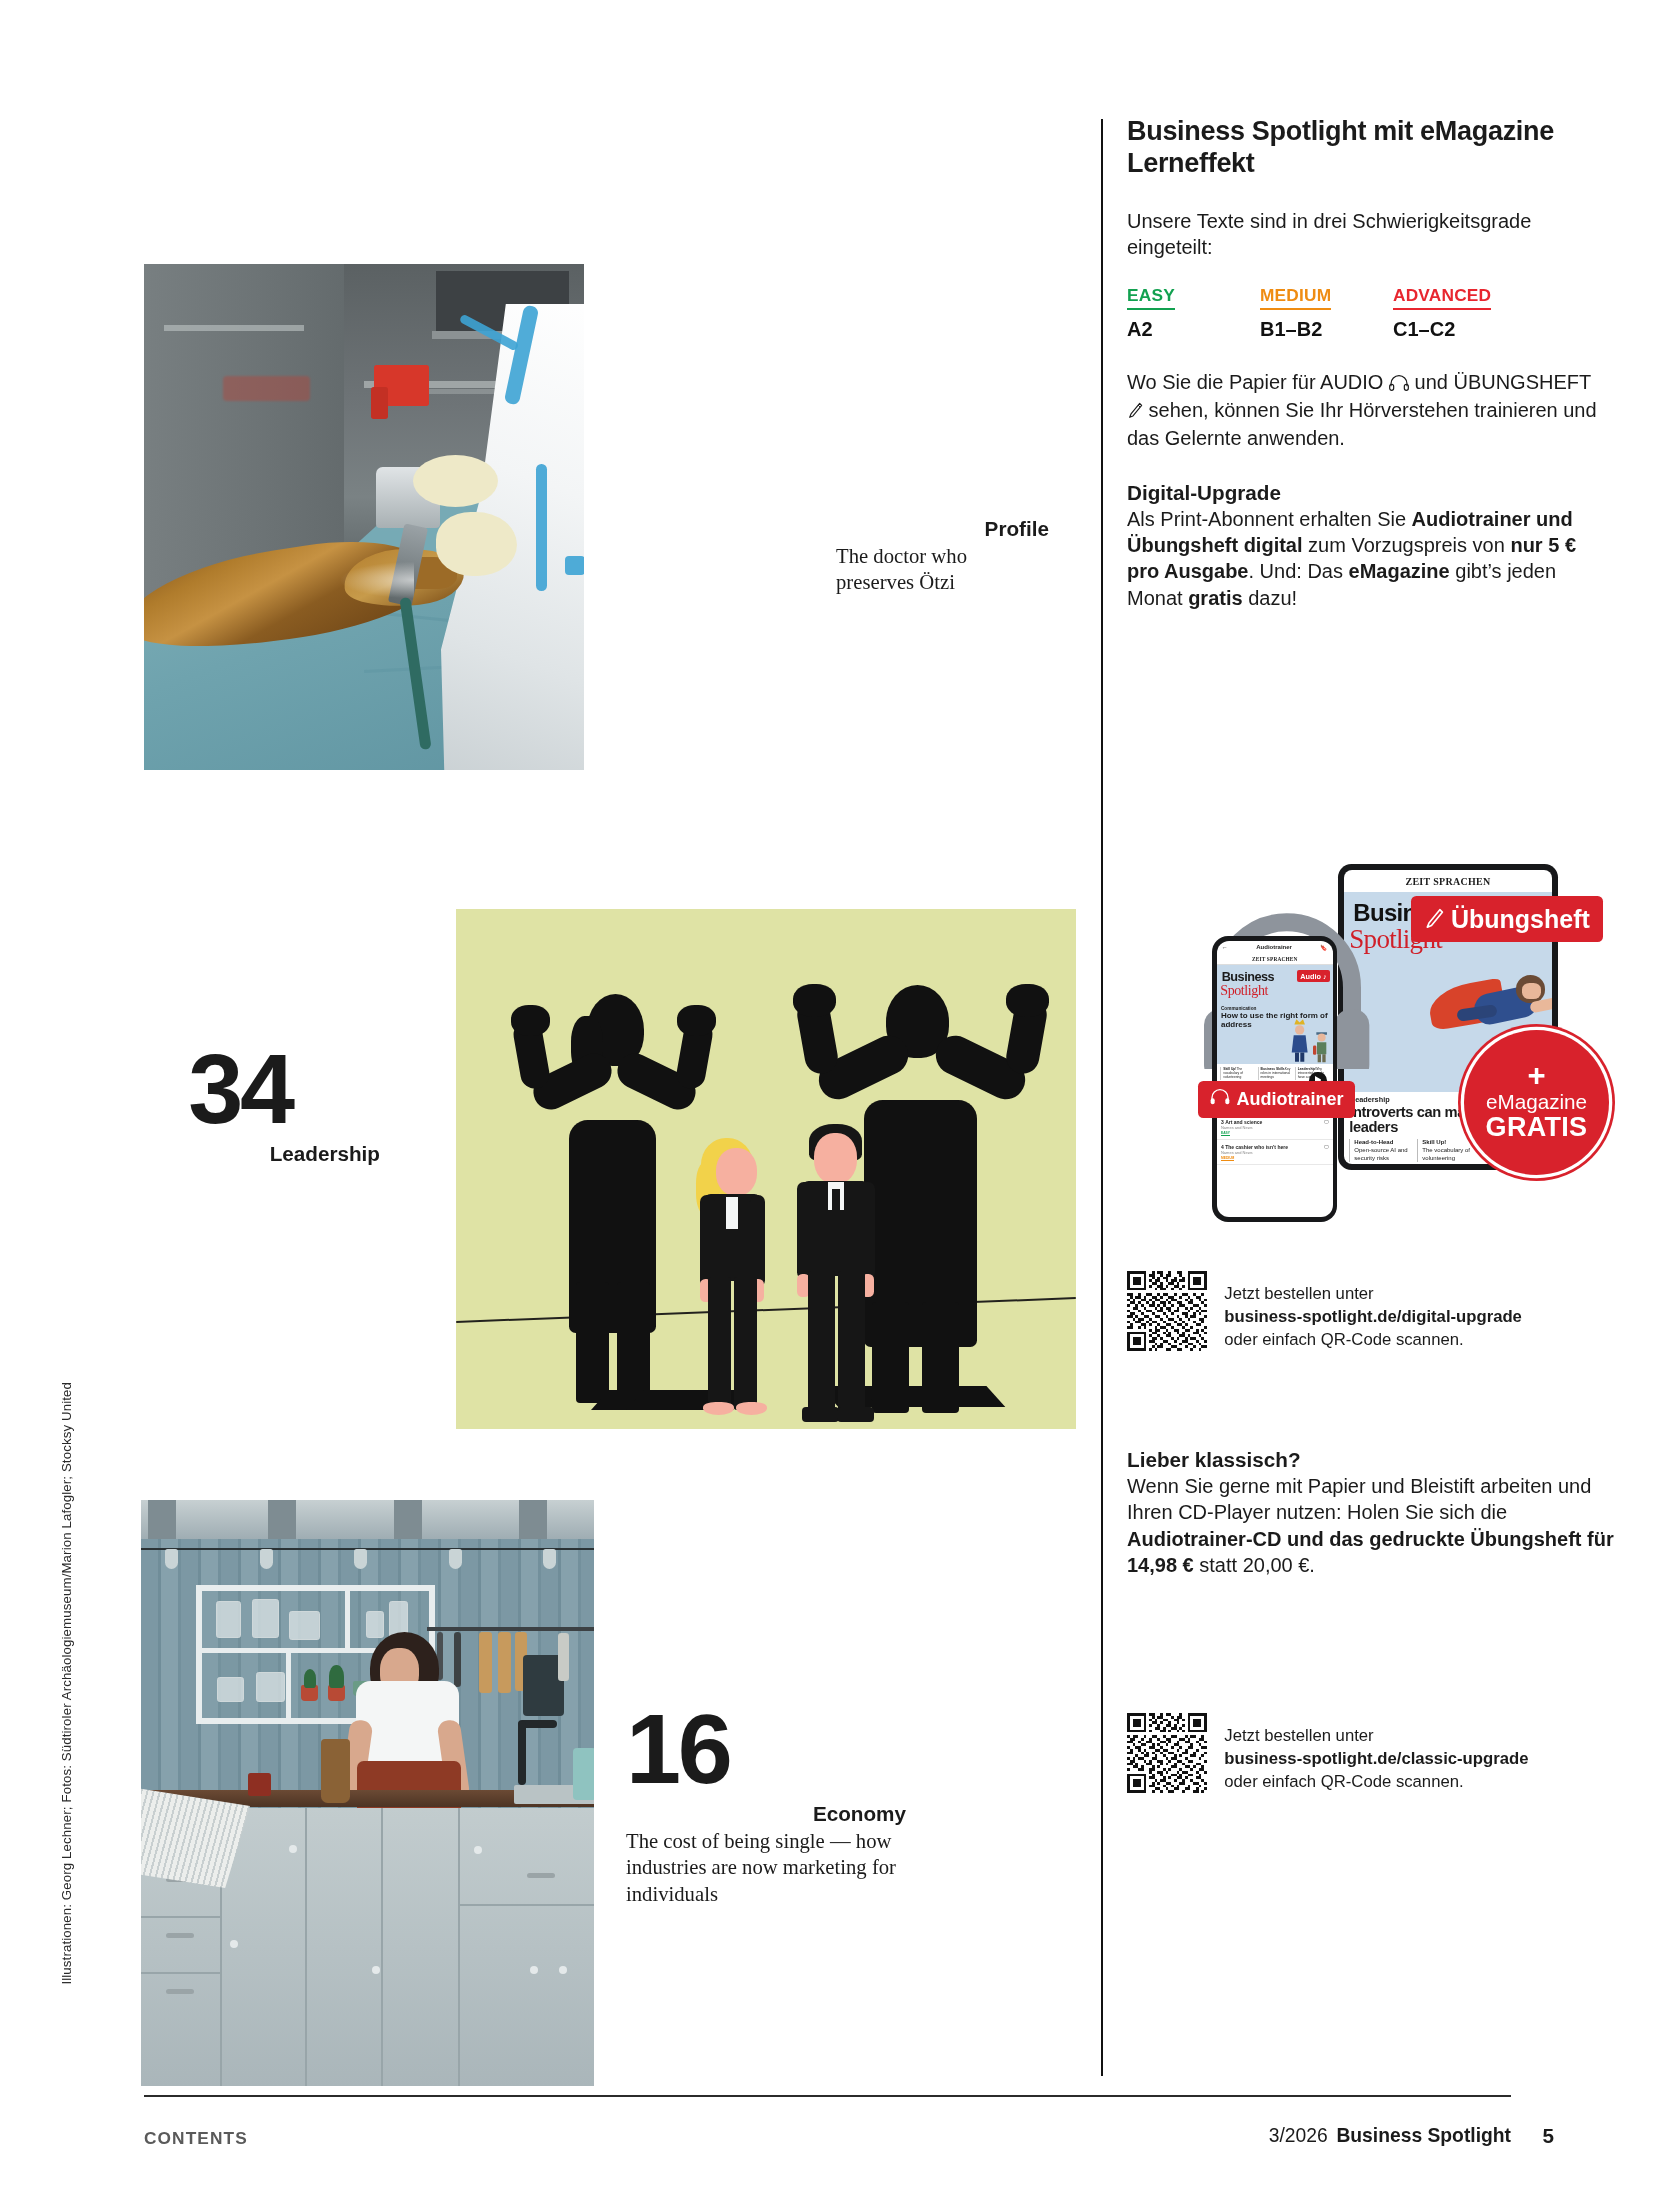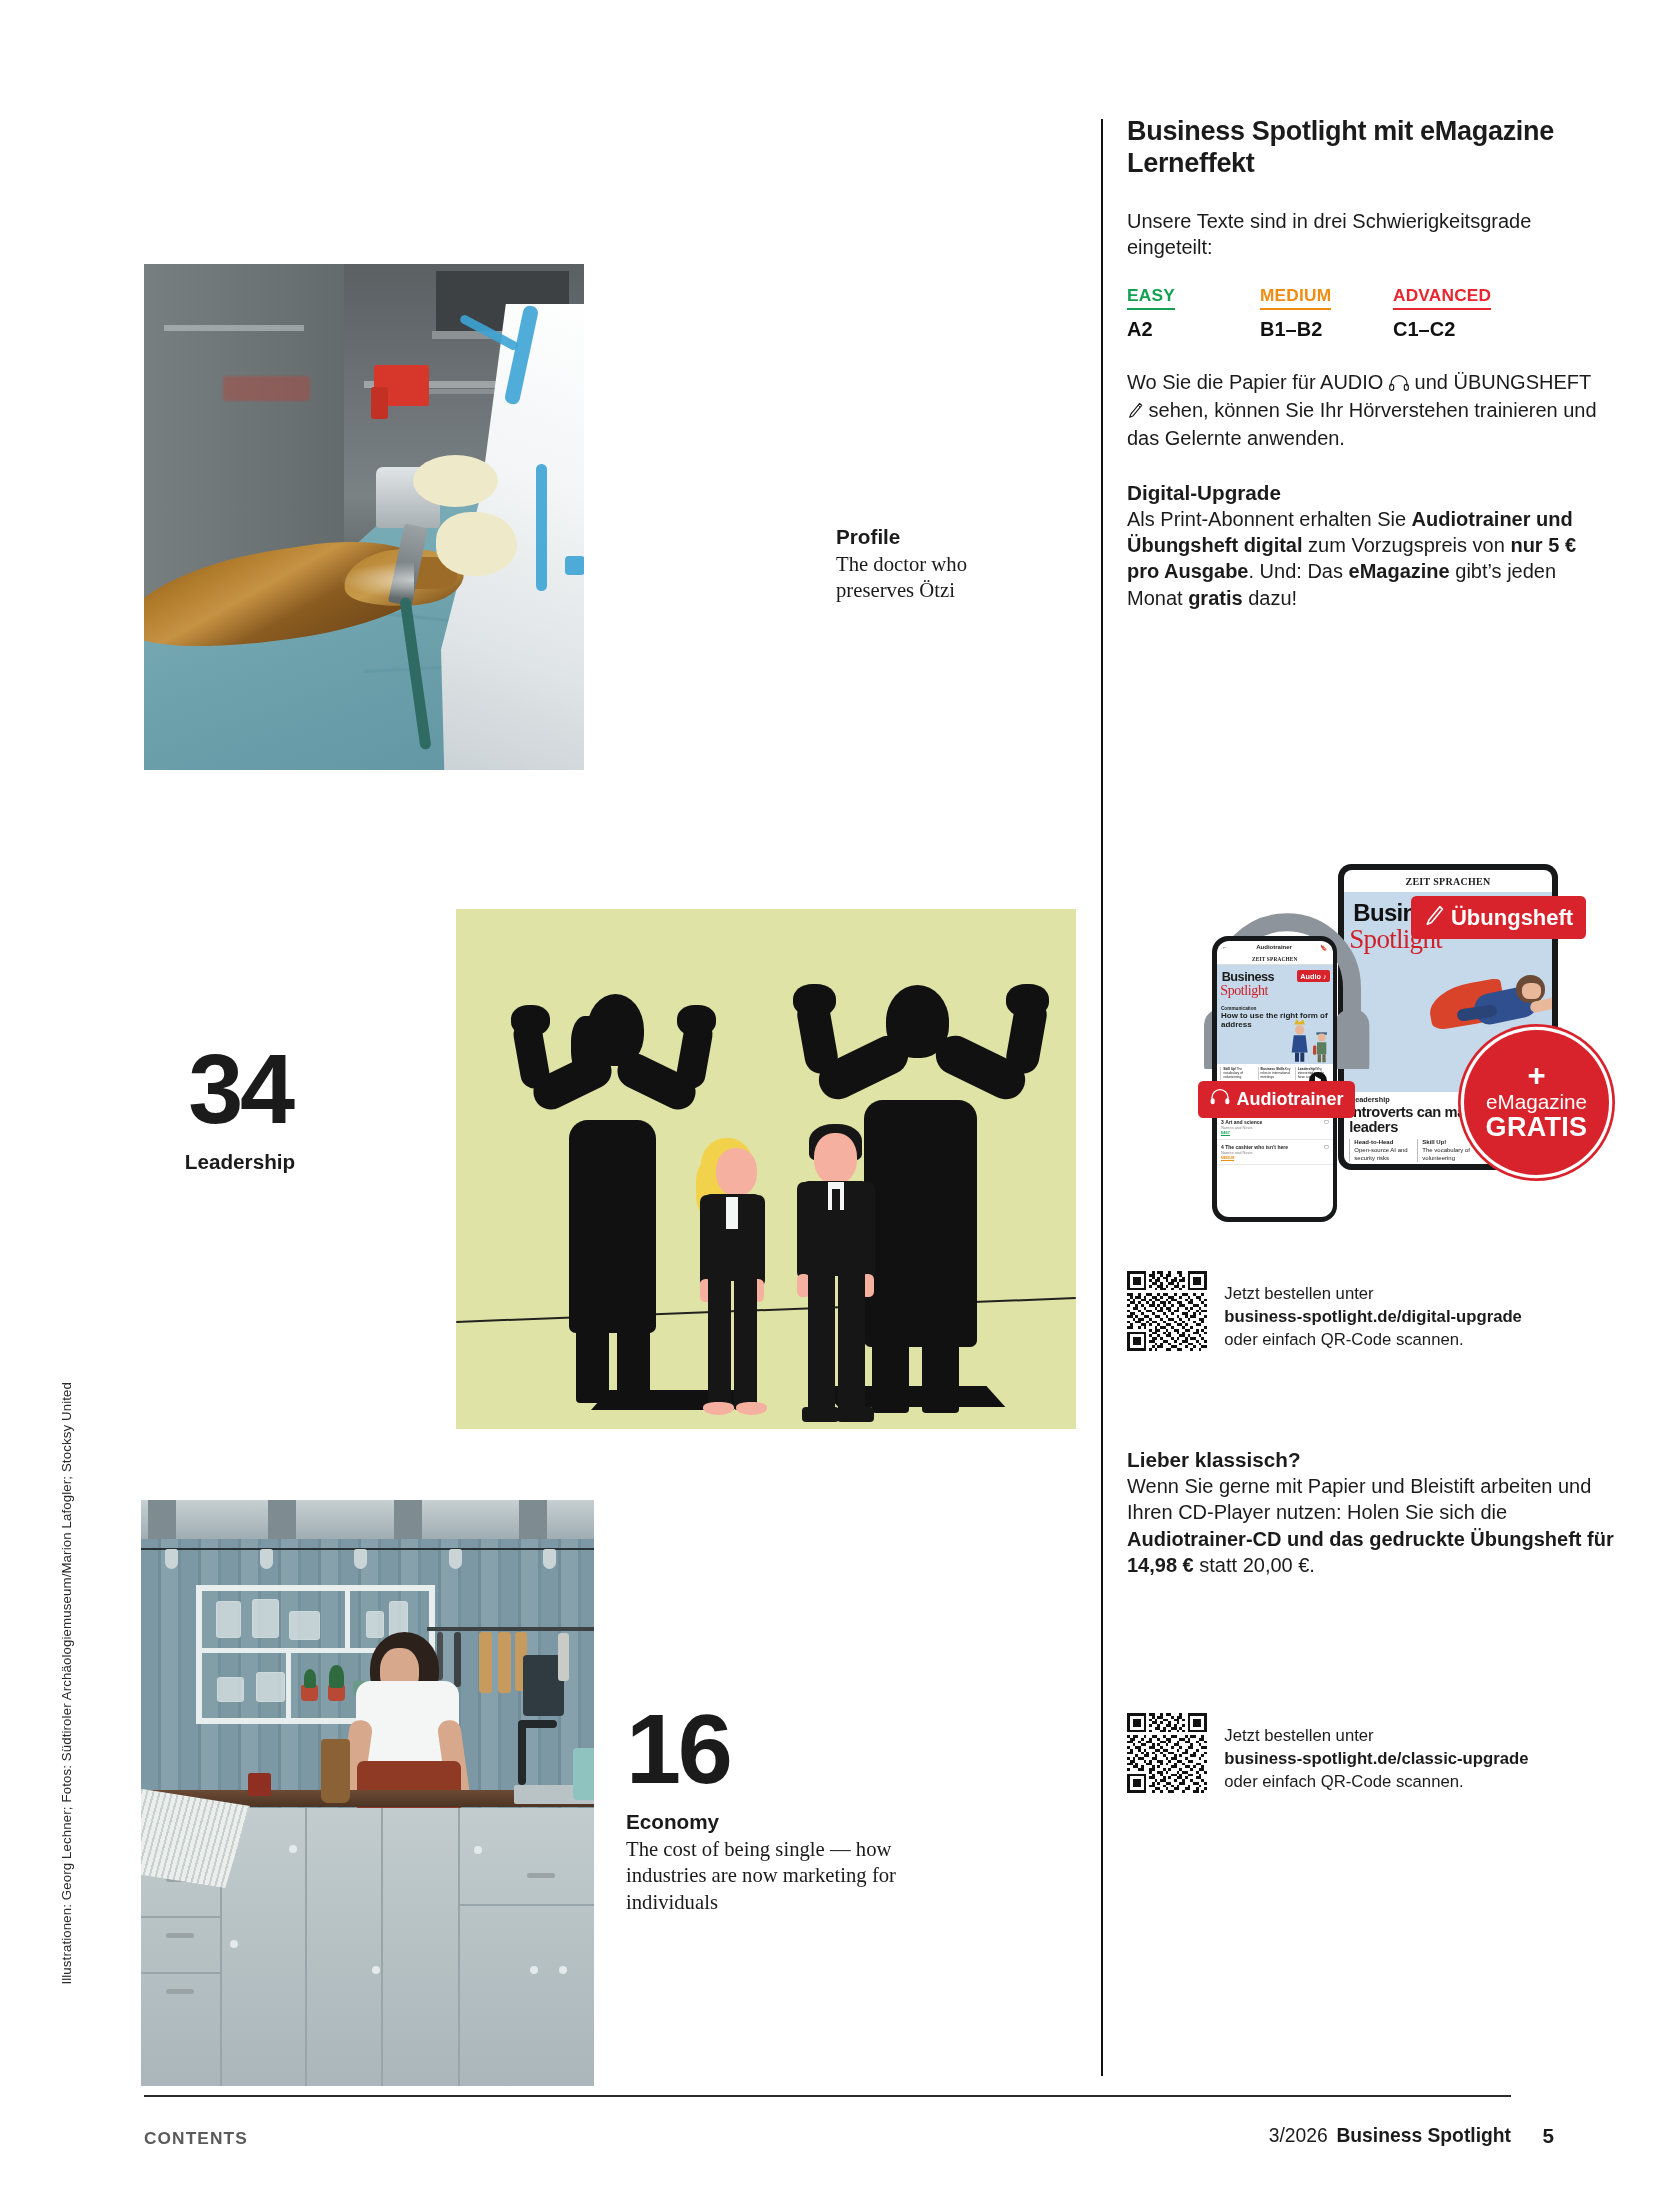--- a/index.html
+++ b/index.html
@@ -93,21 +93,21 @@
   .k-tapb{position:absolute;left:377px;top:220px;width:39px;height:8px;background:#23282a;border-radius:4px;}
   .k-bottle{position:absolute;left:432px;top:248px;width:22.7px;height:52px;background:#8fc3c0;border-radius:4px;}
   .w-hair{position:absolute;background:#2d211c;}
   .w-shirt{position:absolute;background:#f4f6f6;}
   .w-pants{position:absolute;background:#8e3a25;}
   .w-skin{position:absolute;background:#d8a88d;}
 
   
   .entry{position:absolute;}
   .num{font-weight:700;font-size:99px;line-height:.86;letter-spacing:-3.3px;color:#1b1b1b;font-family:"Liberation Sans",sans-serif;}
-  .cat{font-weight:700;font-size:20.7px;line-height:1.1;margin-top:20px;font-family:"Liberation Sans",sans-serif;}
+  .cat{font-weight:700;font-size:20.7px;line-height:1.1;margin-top:12px;font-family:"Liberation Sans",sans-serif;text-align:right;}
   .desc{font-family:"Liberation Serif",serif;font-size:20.7px;line-height:1.28;margin-top:2px;}
   .tips{color:#cf2027;font-weight:700;font-family:"Liberation Sans",sans-serif;}
 
   
   .vrule{position:absolute;left:1101px;top:119px;width:2px;height:1957px;background:#111;}
   .rail{position:absolute;left:1127px;top:115px;width:478px;}
   .rail h2{margin:0;font-size:27px;line-height:1.2;font-weight:700;letter-spacing:-0.3px;}
   .rail p{margin:0;font-size:20px;line-height:1.32;}
   .rail .gap-lg{height:28px;}
   .rail .gap-md{height:20px;}
@@ -157,21 +157,21 @@
   .p-cols > div{flex:1;border-left:0.7px solid #ccc;padding-left:2px;}
   .p-play{position:absolute;right:6px;top:131px;width:17.3px;height:17.3px;border-radius:50%;background:#111;display:flex;align-items:center;justify-content:center;}
   .p-row{display:flex;justify-content:space-between;align-items:flex-start;padding:3.3px 4px;border-bottom:0.7px solid #e8e8e8;font-size:4.7px;}
   .p-row b{font-size:5px;}
   .p-row .sm{color:#888;font-size:4px;}
   .badge-easy{display:inline-block;margin-top:1.3px;font-size:3.3px;font-weight:700;color:#12a150;border-bottom:1px solid #12a150;}
   .badge-med{display:inline-block;margin-top:1.3px;font-size:3.3px;font-weight:700;color:#ef8c12;border-bottom:1px solid #ef8c12;}
 
   .cans{position:absolute;left:-6.7px;top:48px;width:200px;height:160px;z-index:2;}
   .pill{position:absolute;background:#d8222c;color:#fff;font-weight:700;border-radius:5.3px;display:flex;align-items:center;gap:6.7px;z-index:5;}
-  #badge-ubungsheft{left:204px;top:35px;padding:8.7px 13.3px;font-size:22px;}
+  #badge-ubungsheft{left:204px;top:35px;padding:8.7px 13.3px;font-size:25px;}
   #badge-audiotrainer{left:-9.3px;top:220px;padding:8px 12px;font-size:18px;}
 
   .stamp{position:absolute;left:257px;top:169px;width:145px;height:145px;border-radius:50%;background:#d8222c;color:#fff;
          display:flex;flex-direction:column;align-items:center;justify-content:center;z-index:6;box-shadow:0 0 0 3.3px #fff,0 0 0 6px #d8222c;}
   .stamp .plus{font-size:31px;font-weight:700;line-height:.8;margin-bottom:2.7px;}
   .stamp .e1{font-size:20.7px;font-weight:400;line-height:1.05;}
   .stamp .e2{font-size:27px;font-weight:700;line-height:1.05;letter-spacing:0.3px;}
 
   
   .qrblock{display:flex;gap:17.3px;align-items:center;}

